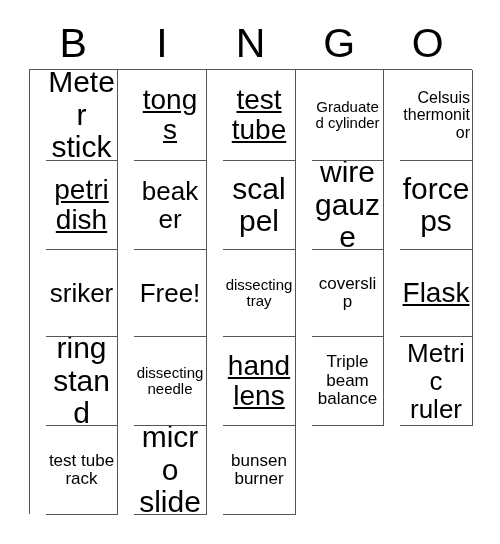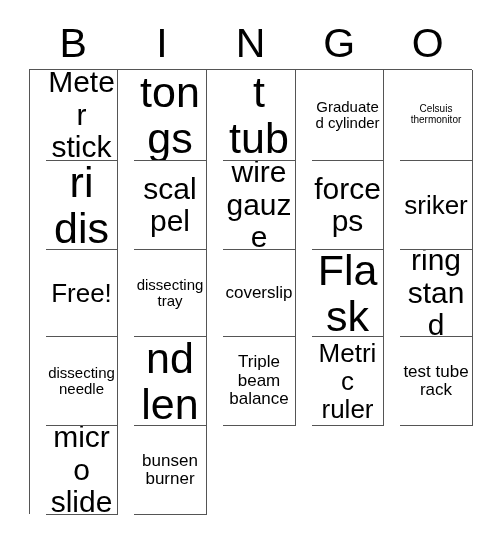--- a/index.html
+++ b/index.html
@@ -74,27 +74,27 @@
   }
   .cell-text {
     display: block;
     width: 100%;
     line-height: 1.08;
     word-wrap: break-word;
     color: #000000;
   }
 
   
-  .fs-xxl .cell-text { font-size: 43px; }
+  .fs-xxl .cell-text { font-size: 28px; text-decoration: underline; }
   .fs-xl  .cell-text { font-size: 30px; }
   .fs-l   .cell-text { font-size: 26px; }
   .fs-m   .cell-text { font-size: 30px; }
   .fs-s   .cell-text { font-size: 17px; text-align: center; }
   .fs-xs  .cell-text { font-size: 15px; }
-  .fs-xxs .cell-text { font-size: 10px; }
+  .fs-xxs .cell-text { font-size: 16px; text-align: right; }
 </style>
 </head>
 <body>
 
 <div id="bingo-card">
 
   <div id="header-row">
     <div class="header-letter">B</div>
     <div class="header-letter">I</div>
     <div class="header-letter">N</div>
@@ -115,20 +115,23 @@
       </div>
     <div class="cell fs-xs">
         <span class="cell-text">Graduated cylinder</span>
       </div>
 
     <div class="cell fs-xxs">
         <span class="cell-text">Celsuis thermonitor</span>
       </div>
     <div class="cell fs-xxl">
         <span class="cell-text">petri dish</span>
+      </div>
+    <div class="cell fs-l">
+        <span class="cell-text">beaker</span>
       </div>
     <div class="cell fs-m">
         <span class="cell-text">scalpel</span>
       </div>
     <div class="cell fs-xl">
         <span class="cell-text">wire gauze</span>
       </div>
 
     <div class="cell fs-m">
         <span class="cell-text">forceps</span>

